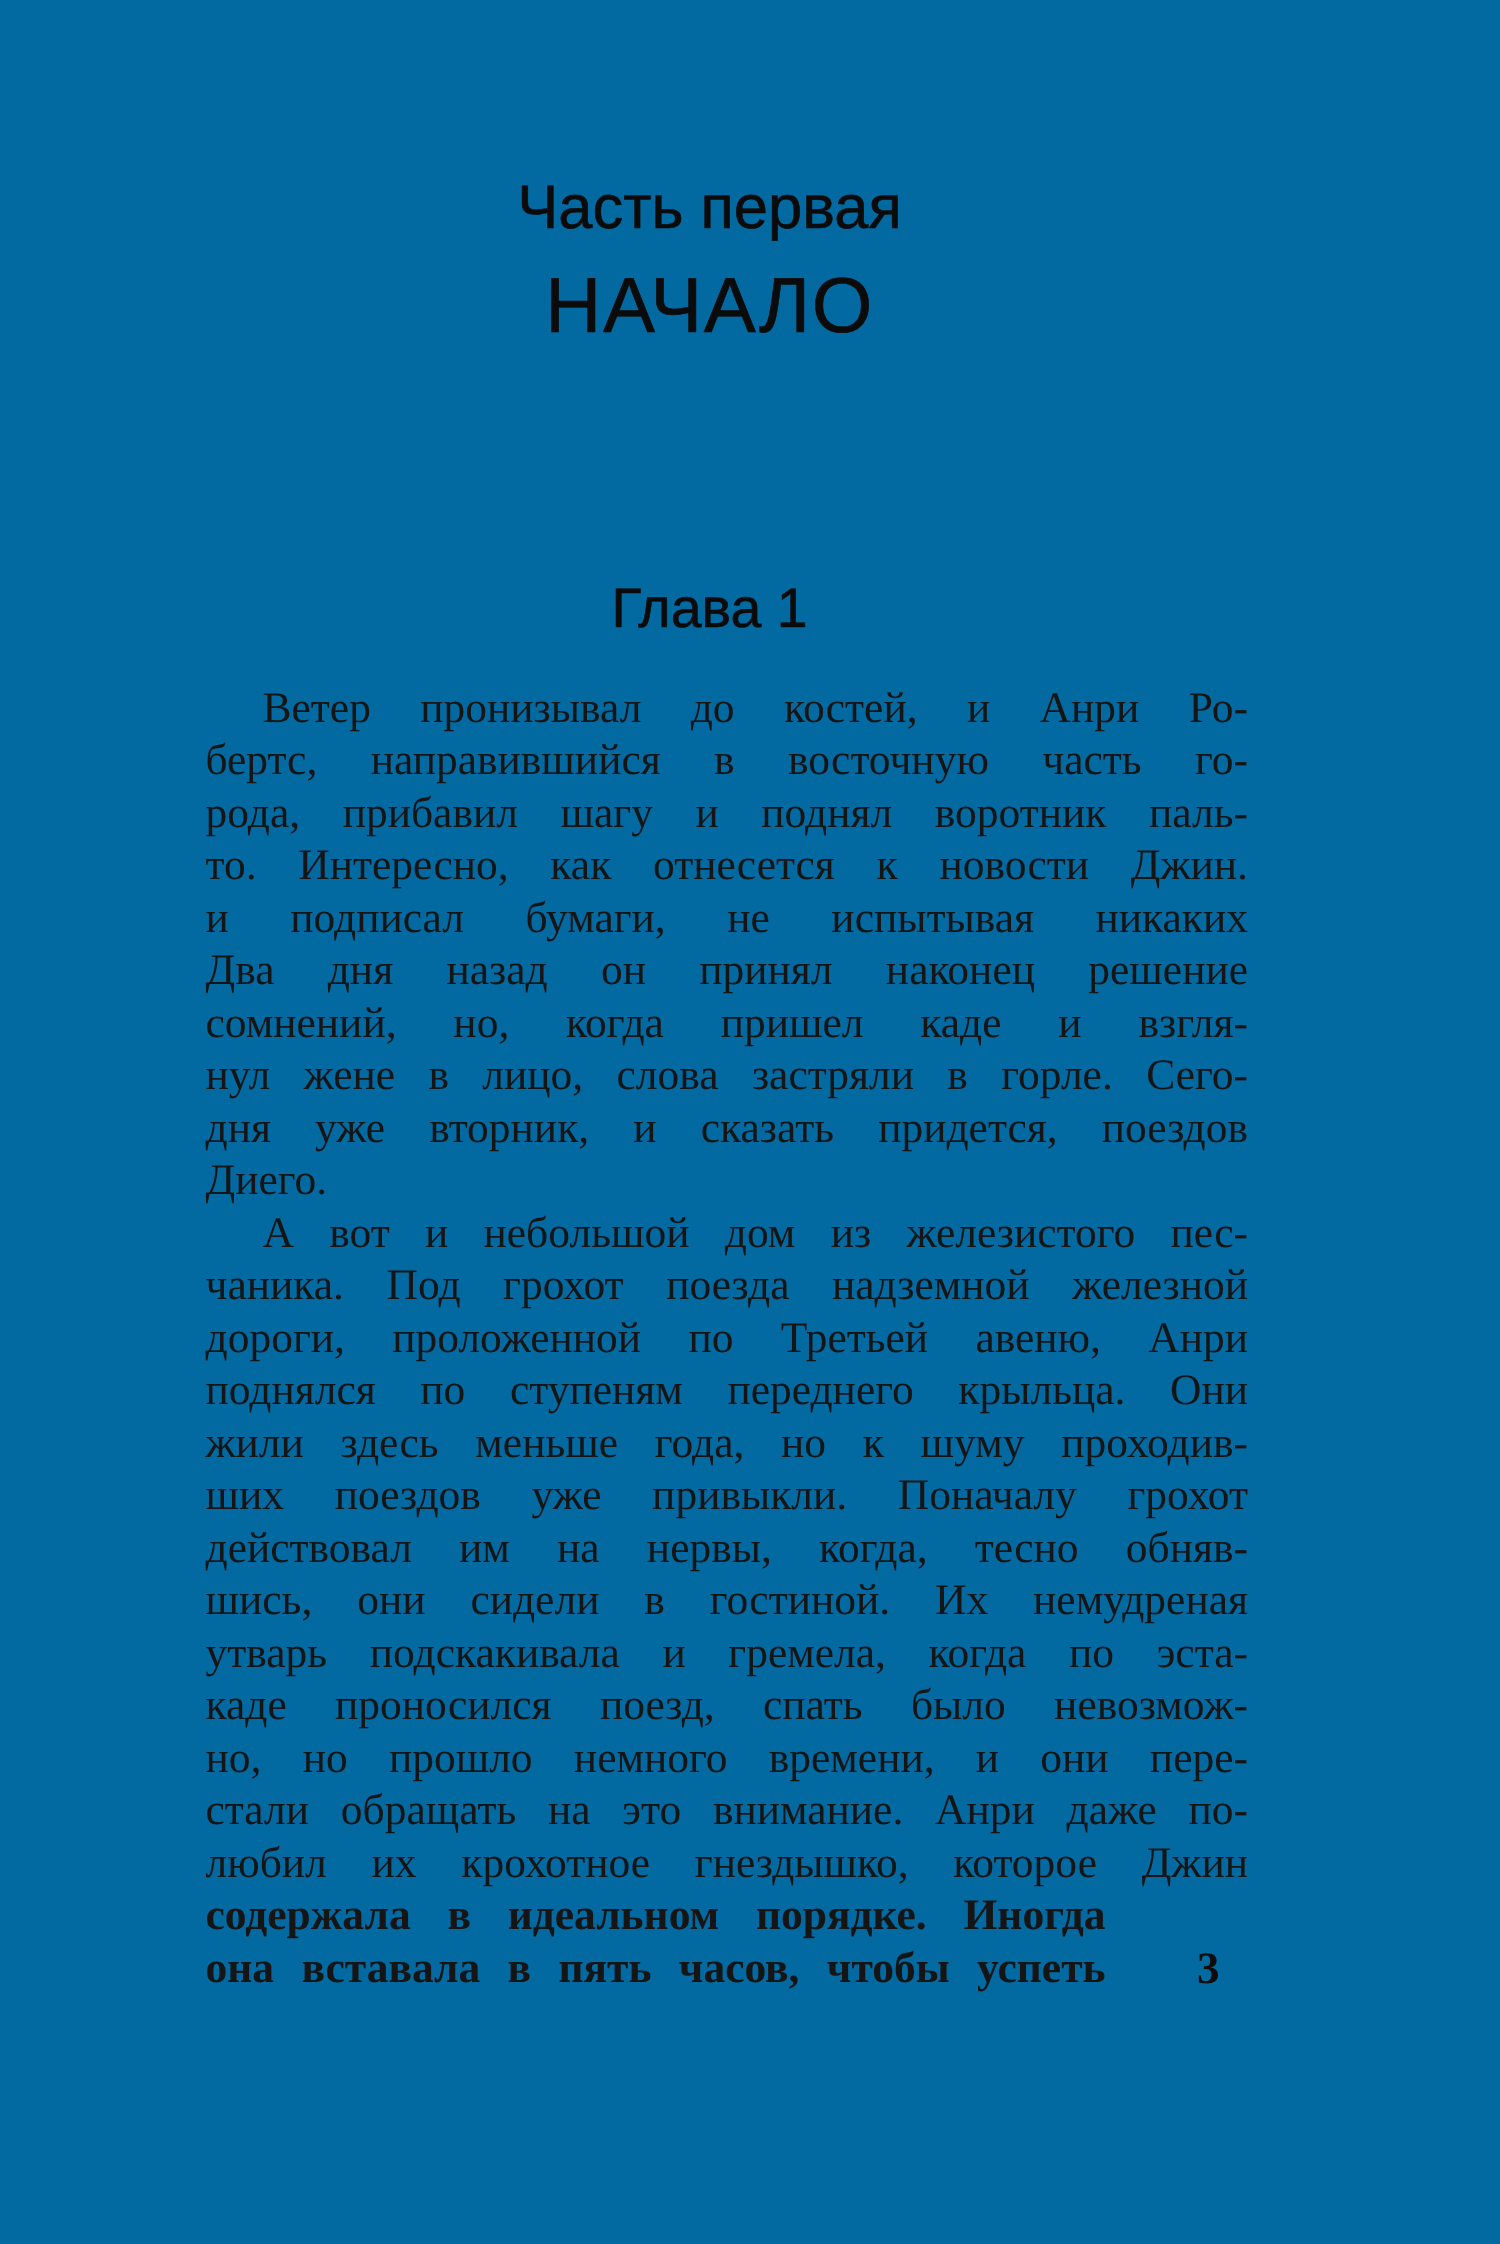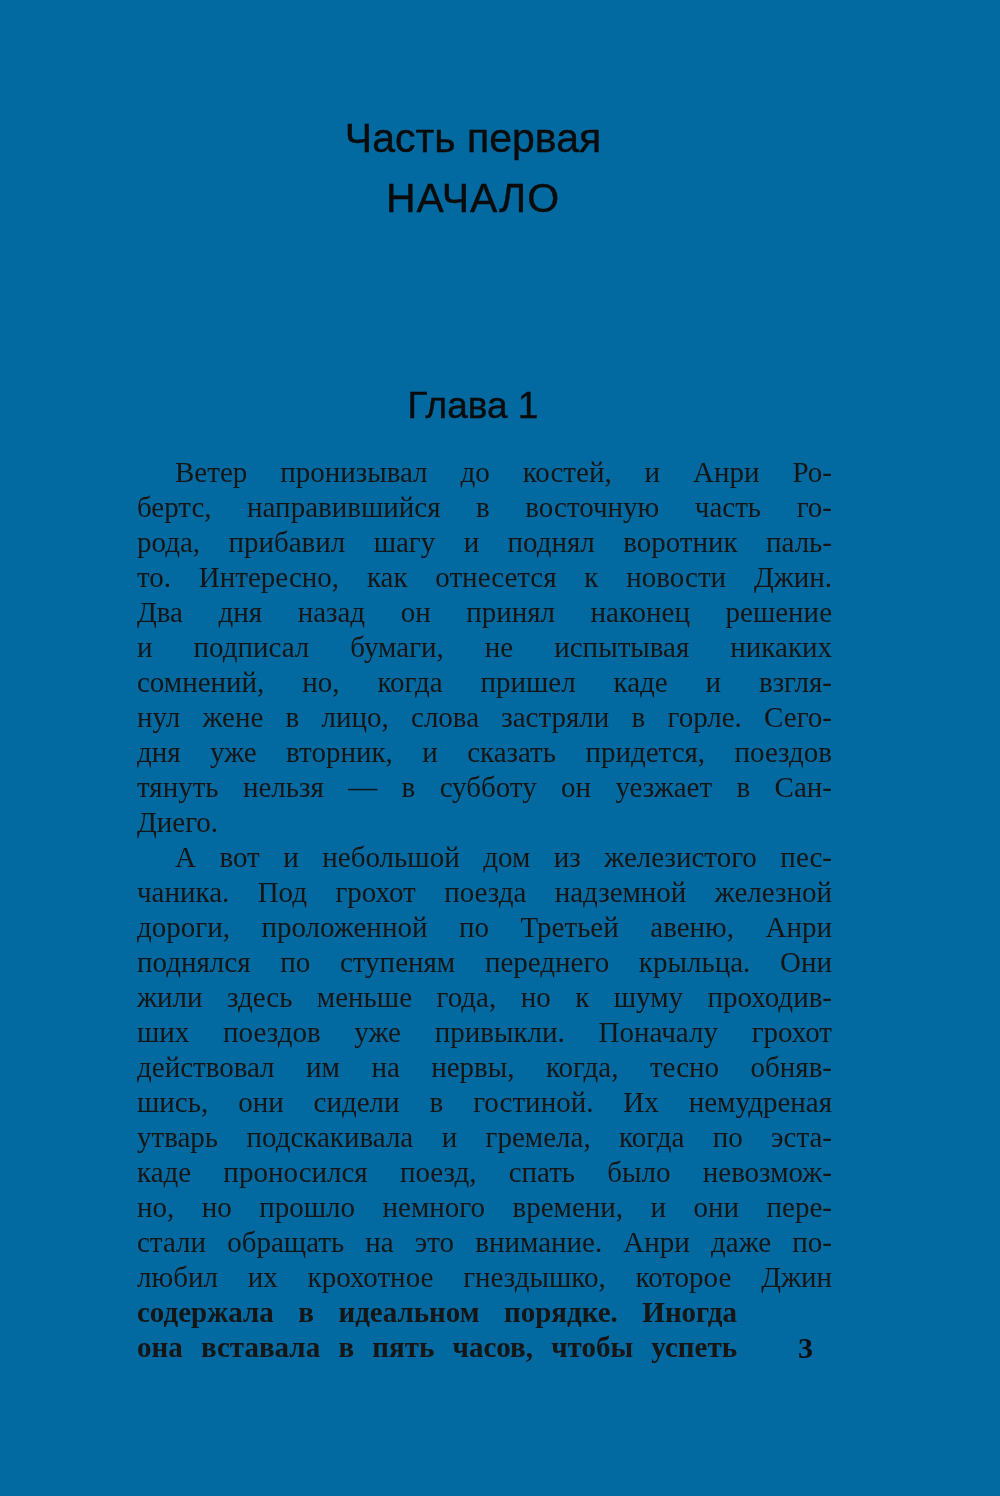--- a/index.html
+++ b/index.html
@@ -18,21 +18,21 @@
     left: 137px;
     width: 672px;
     text-align: center;
     font-family: "Liberation Sans", sans-serif;
     color: #0b0b0b;
     -webkit-text-stroke: 0.4px #0b0b0b;
     line-height: 1.05;
     white-space: nowrap;
   }
   .part-heading   { top: 117px; font-size: 41px; }
-  .part-title     { top: 177px; font-size: 41px; letter-spacing: 1px; }
+  .part-title     { top: 177px; font-size: 52px; letter-spacing: 1px; }
   .chapter-heading{ top: 387px; font-size: 37px; }
   .body-text {
     position: absolute;
     left: 137px;
     top: 455px;
     width: 695px;
     font-size: 29px;
     line-height: 35px;
     color: #151515;
   }
@@ -70,26 +70,25 @@
 
   <div class="heading part-title">НАЧАЛО</div>
 
   <div class="heading chapter-heading">Глава 1</div>
 
   <div class="body-text">
     <div class="line indent">Ветер пронизывал до костей, и Анри Ро-</div>
     <div class="line">бертс, направившийся в восточную часть го-</div>
     <div class="line">рода, прибавил шагу и поднял воротник паль-</div>
     <div class="line">то. Интересно, как отнесется к новости Джин.</div>
+    <div class="line">и подписал бумаги, не испытывая никаких</div>
     <div class="line">Два дня назад он принял наконец решение</div>
-    <div class="line">и подписал бумаги, не испытывая никаких</div>
     <div class="line">сомнений, но, когда пришел каде и взгля-</div>
     <div class="line">нул жене в лицо, слова застряли в горле. Сего-</div>
     <div class="line">дня уже вторник, и сказать придется, поездов</div>
-    <div class="line">тянуть нельзя — в субботу он уезжает в Сан-</div>
     <div class="line rag">Диего.</div>
     <div class="line indent">А вот и небольшой дом из железистого пес-</div>
     <div class="line">чаника. Под грохот поезда надземной железной</div>
     <div class="line">дороги, проложенной по Третьей авеню, Анри</div>
     <div class="line">поднялся по ступеням переднего крыльца. Они</div>
     <div class="line">жили здесь меньше года, но к шуму проходив-</div>
     <div class="line">ших поездов уже привыкли. Поначалу грохот</div>
     <div class="line">действовал им на нервы, когда, тесно обняв-</div>
     <div class="line">шись, они сидели в гостиной. Их немудреная</div>
     <div class="line">утварь подскакивала и гремела, когда по эста-</div>

